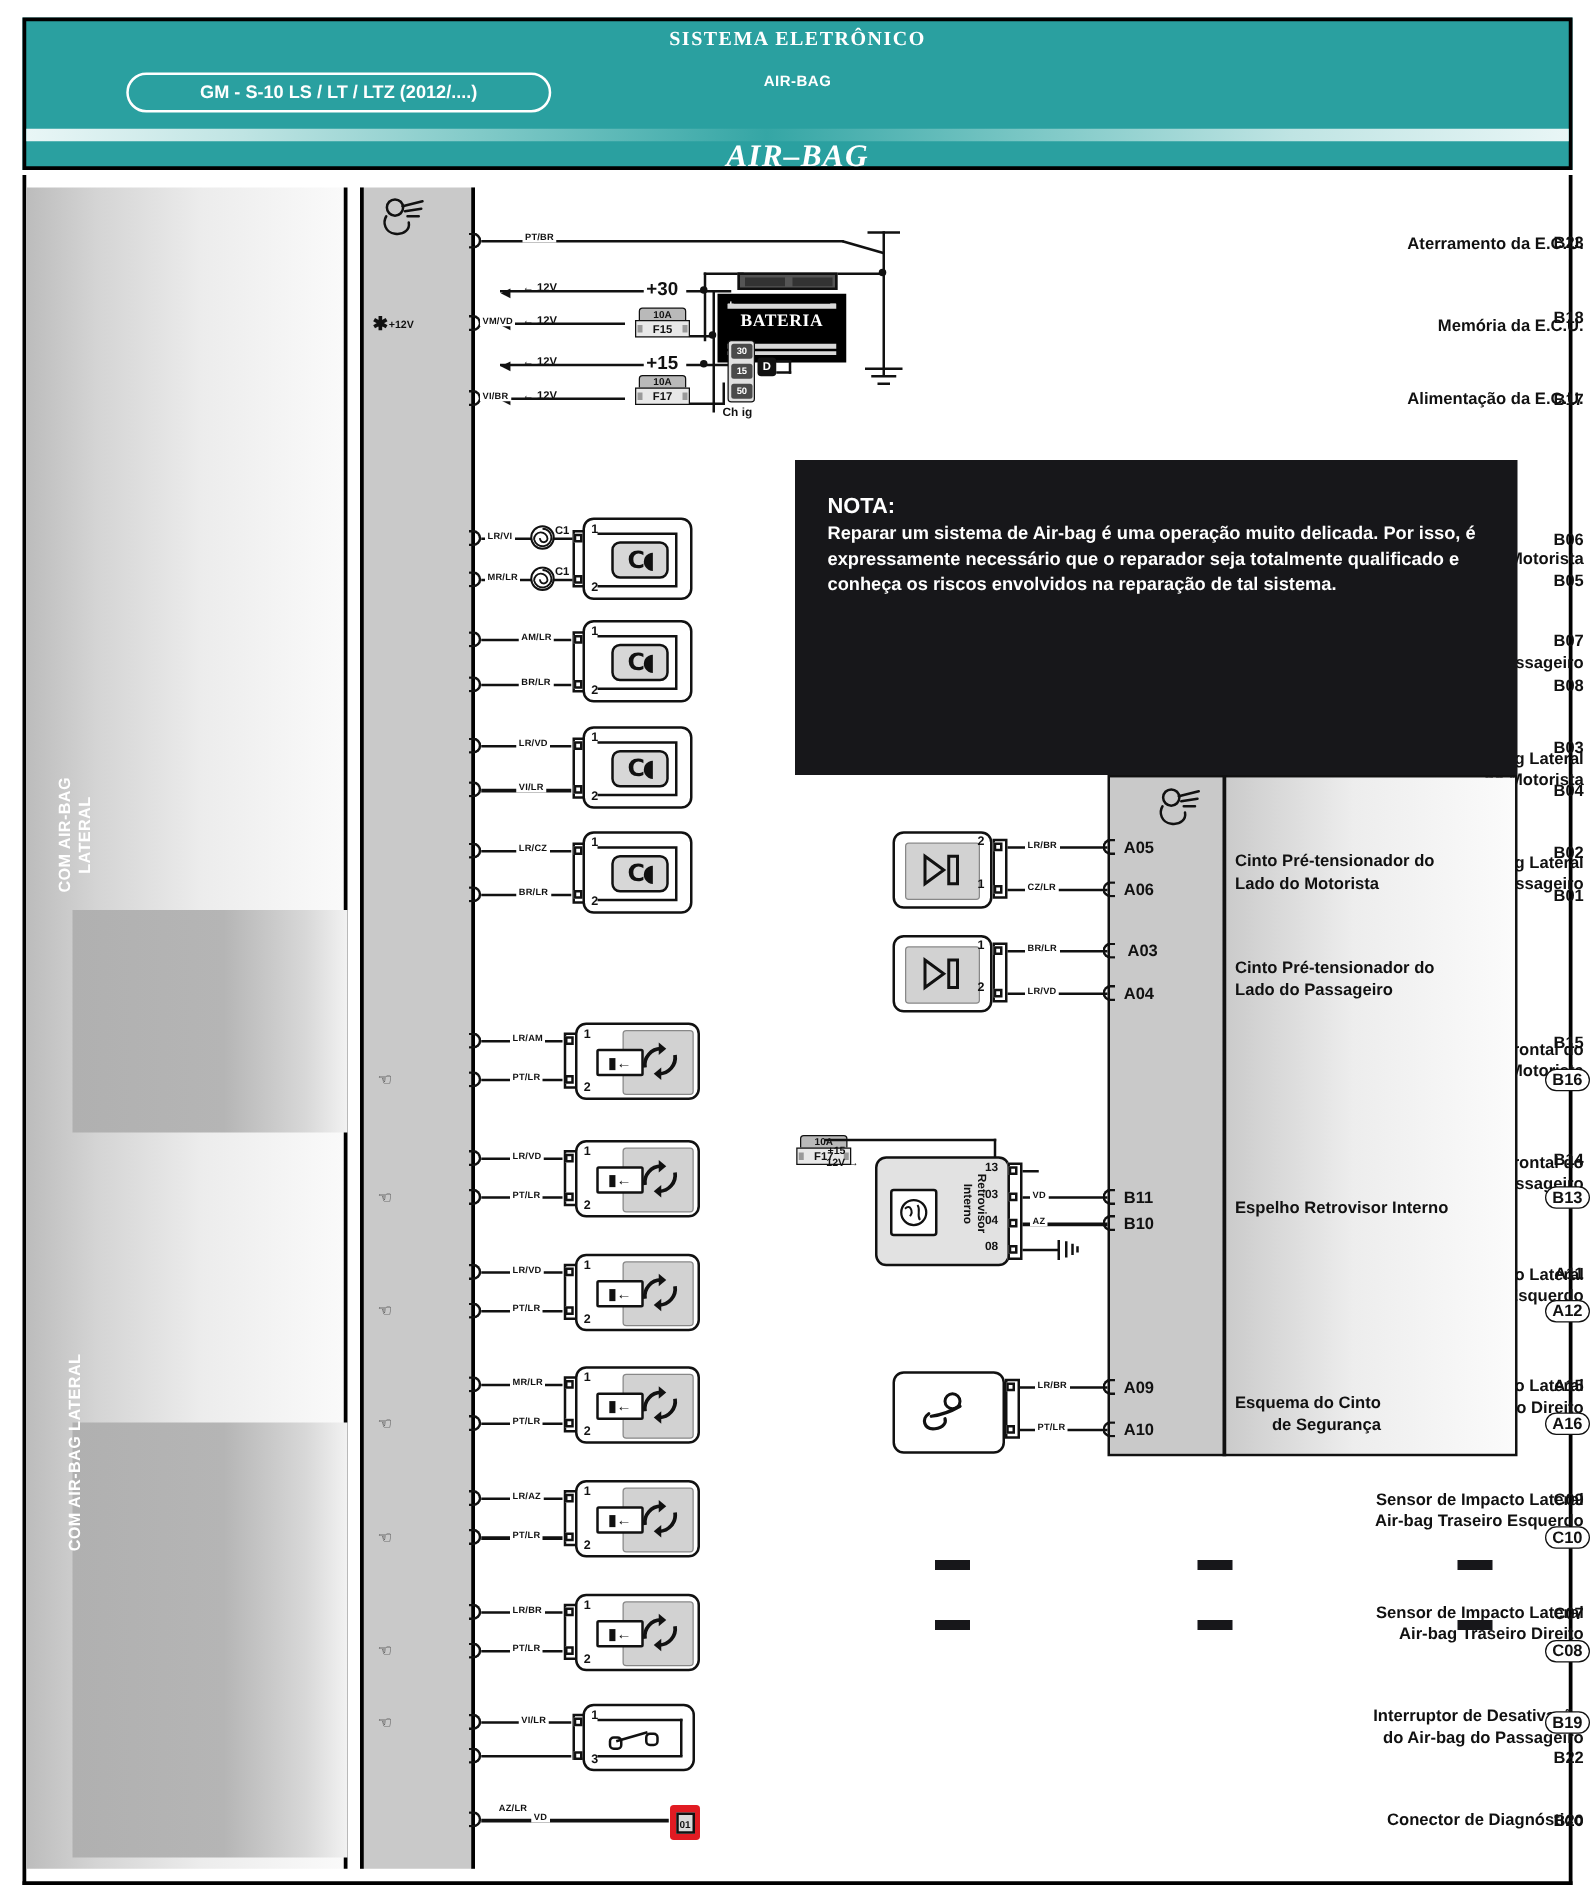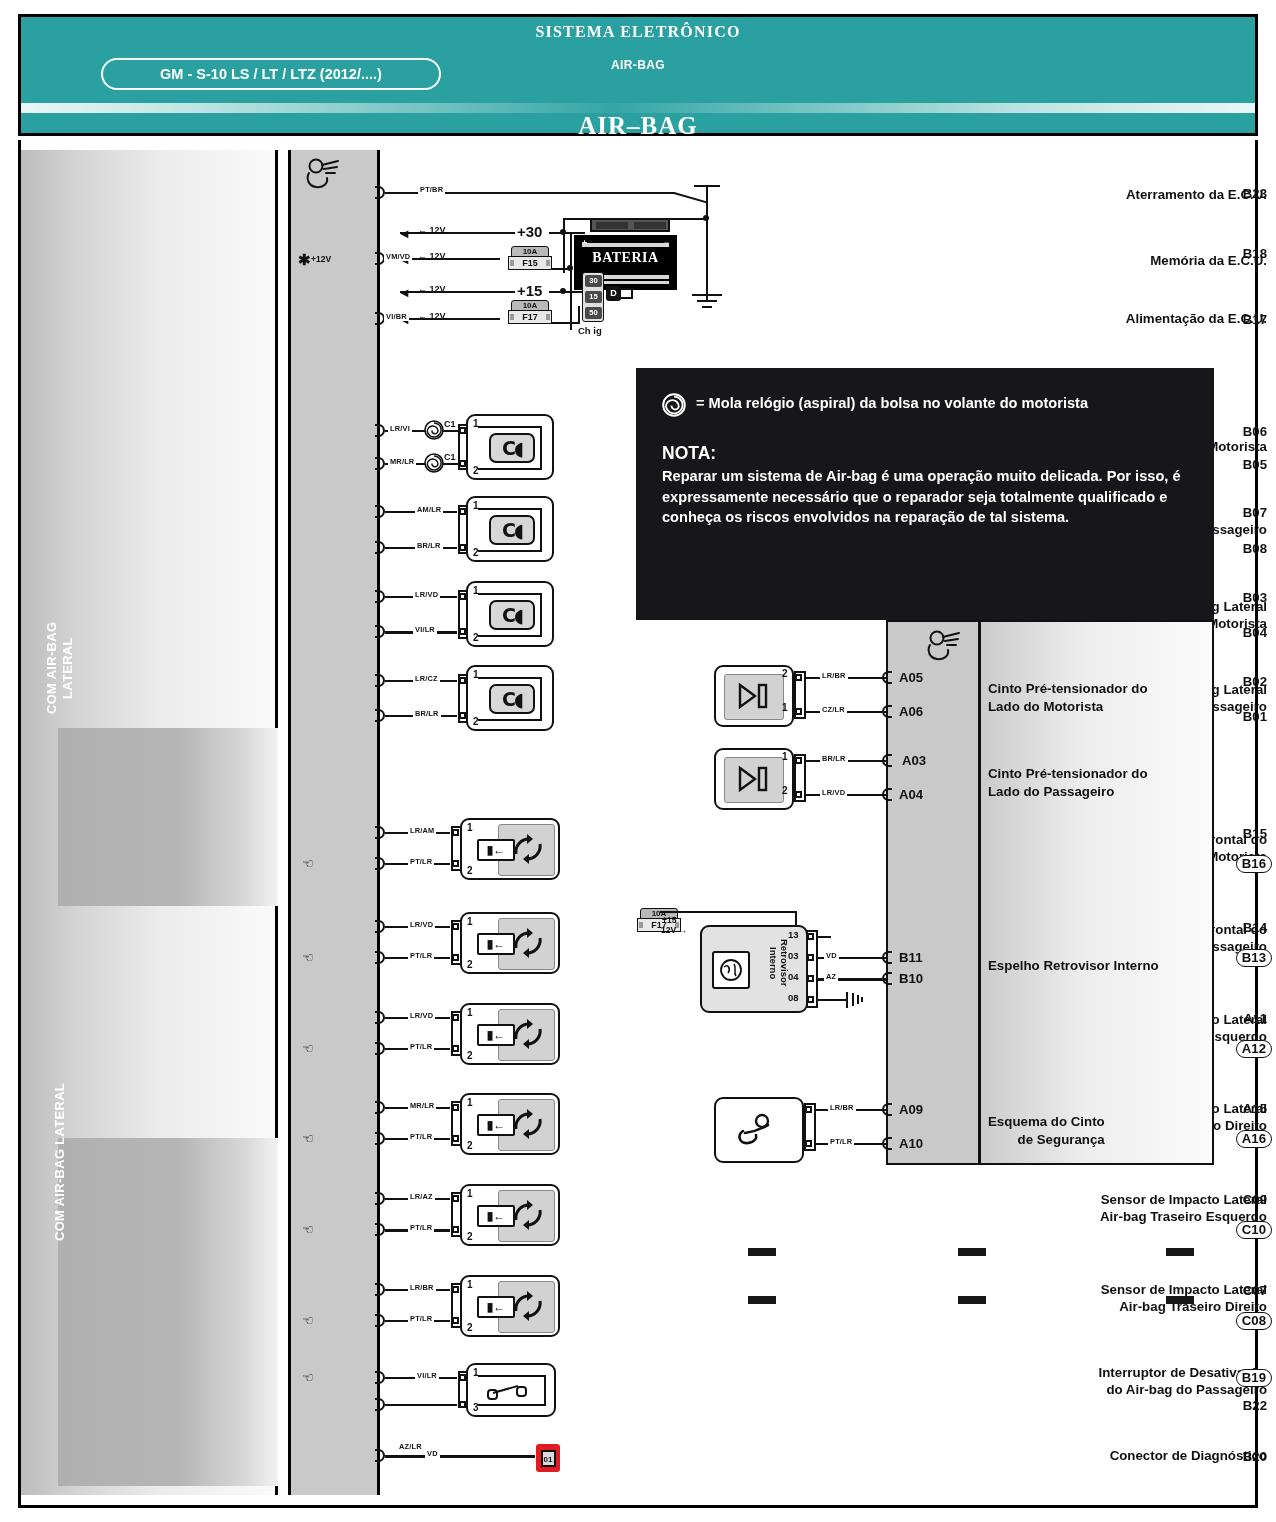--- a/index.html
+++ b/index.html
@@ -17,21 +17,21 @@
   .hdr-vehicle{position:absolute;left:80px;top:41px;width:340px;height:32px;
                border:2px solid #fff;border-radius:16px;color:#fff;font-weight:bold;
                font-size:14.5px;display:flex;align-items:center;justify-content:center;
                box-sizing:border-box;}
   .hdr-split{position:absolute;left:0;top:86px;width:100%;height:10px;
              background:linear-gradient(90deg,#e9f6f6 0%,#bfe4e3 14%,#7fc9c7 30%,
              #35a6a5 48%,#7fc9c7 66%,#bfe4e3 82%,#e9f6f6 100%);}
   .hdr-title{position:absolute;left:0;top:96px;width:100%;height:26px;
              display:flex;align-items:center;justify-content:center;color:#fff;
              font-family:"Liberation Serif",serif;font-weight:bold;font-size:25px;
-             letter-spacing:1px;}
+             letter-spacing:1px;font-style:italic;}
 
   
   .frame{position:absolute;left:18px;top:140px;width:1240px;height:1368px;
          border:3px solid #000;border-top:none;box-sizing:border-box;}
 
   
   .lpanel{position:absolute;left:21px;top:150px;width:257px;height:1345px;
           background:linear-gradient(90deg,#bcbcbc 0%,#d4d4d4 22%,#ececec 55%,#fafafa 100%);
           border-right:3px solid #000;box-sizing:border-box;}
   .lat-band{position:absolute;left:37px;width:220px;
@@ -600,27 +600,20 @@
   <div style="position:absolute;left:516px;top:1386px;width:7px;height:7px;border:2px solid #111;border-radius:4px;background:#fff;"></div>
   <div class="wire" style="left:493px;top:1392px;width:26px;height:2.2px;transform:rotate(-16deg);transform-origin:left center;"></div>
 
   <div class="wire wh thick" style="left:385px;top:1455px;width:150px;"></div>
   <div class="wtxt" style="left:425px;top:1449px;">VD</div>
   <div class="diag">
     <span>01</span>
   </div>
 
   <div class="nota">
-    <div class="nota-legend">
-      <svg width="24" height="24" viewBox="0 0 20 20" style="flex:0 0 auto;margin-top:-1px;">
-        <circle cx="10" cy="10" r="9" fill="none" stroke="#fff" stroke-width="1.6"></circle>
-        <path d="M10 3 A7 7 0 1 1 3.3 11.5 A5 5 0 1 1 14 11 A3 3 0 1 1 8 10.5" fill="none" stroke="#fff" stroke-width="1.5"></path>
-      </svg>
-      <span>= Mola relógio (aspiral) da bolsa no volante do motorista</span>
-    </div>
     <div class="nota-h">NOTA:</div>
     <div class="nota-b">Reparar um sistema de Air-bag é uma operação muito delicada. Por isso, é expressamente necessário que o reparador seja totalmente qualificado e conheça os riscos envolvidos na reparação de tal sistema.</div>
   </div>
 
   <div class="rpanel"></div>
   <div class="rpanel-div" style="left:978px;"></div>
 
   <div class="occ" style="left:925px;top:630px;">
     <svg width="40" height="32" viewBox="0 0 40 32">
       <circle cx="12" cy="8" r="6.5" fill="none" stroke="#111" stroke-width="2"></circle>

